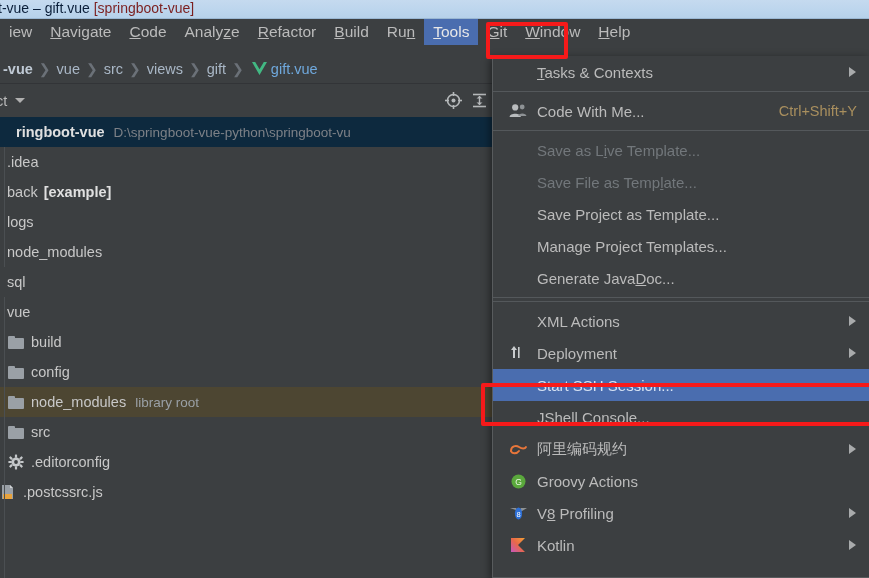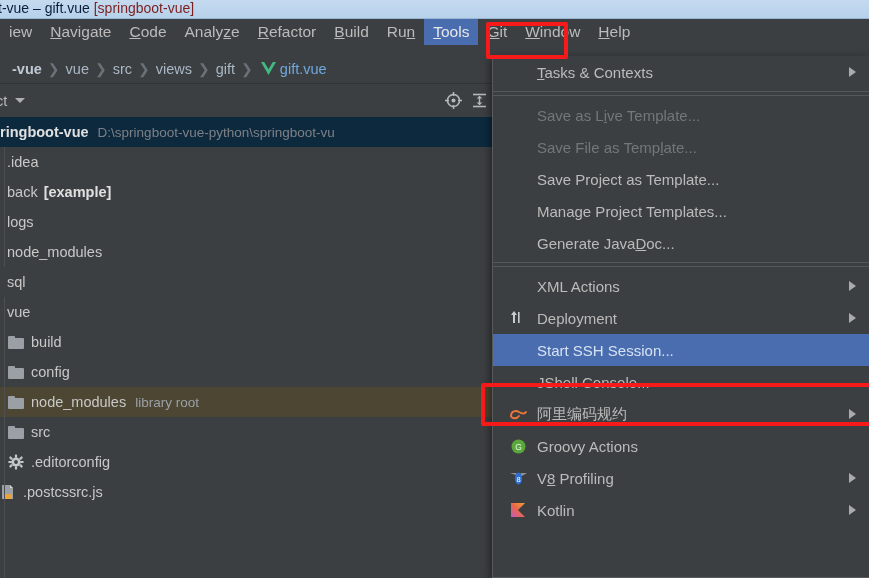--- a/index.html
+++ b/index.html
@@ -41,21 +41,21 @@
   }
   .menu-item .u { text-decoration: underline; }
   .menu-item.active {
     background:#4a6daf; color:#e8e8e8;
   }
 
   
   .breadcrumb {
     position:absolute; left:0; top:54px; width:869px; height:30px;
     background:#3c3f41; display:flex; align-items:center;
-    padding-left:12px; border-bottom:1px solid #323437;
+    padding-left:3px; border-bottom:1px solid #323437;
   }
   .crumb { font-size:14.5px; color:#a9b7c6; white-space:nowrap; }
   .crumb.bold { font-weight:bold; color:#bfc9d4; }
   .crumb.file { color:#6fa8dc; }
   .sep { color:#6b7178; font-size:14px; padding:0 6px; font-weight:300;}
   .vue-glyph {
     display:inline-block; width:14px; height:13px; margin:0 5px 0 2px;
     position:relative; vertical-align:-1px;
   }
   .vue-glyph svg { display:block; }
@@ -202,21 +202,21 @@
         <polygon points="5.5,6.5 11.5,6.5 8.5,4" fill="#b5b8ba"></polygon>
         <polygon points="5.5,10.5 11.5,10.5 8.5,13" fill="#b5b8ba"></polygon>
       </svg>
     </span>
   </div>
 
   <div class="tree">
     <div class="guide" style="left:4px; top:30px; height:120px;"></div>
     <div class="guide" style="left:4px; top:180px; height:400px;"></div>
 
-    <div class="trow sel-root" style="padding-left:0px;">
+    <div class="trow sel-root" style="padding-left:16px;">
       <span class="nm b">ringboot-vue</span>
       <span class="path">D:\springboot-vue-python\springboot-vu</span>
     </div>
 
     <div class="trow" style="padding-left:7px;">
       <span class="nm">.idea</span>
     </div>
 
     <div class="trow" style="padding-left:7px;">
       <span class="nm">back</span>
@@ -297,20 +297,33 @@
   <div class="popup">
 
     <div class="mrow">
       <span class="mico empty"></span>
       <span class="mlabel"><span class="u">T</span>asks &amp; Contexts</span>
       <span class="arrow"></span>
     </div>
 
     <div class="msep"></div>
 
+    <div class="mrow">
+      <span class="mico">
+        <svg width="19" height="16" viewBox="0 0 19 16">
+          <circle cx="6.2" cy="4.4" r="3.1" fill="#b9bcbe"></circle>
+          <path d="M0.6 14 C0.6 9.8 11.8 9.8 11.8 14 Z" fill="#b9bcbe"></path>
+          <circle cx="13.2" cy="4" r="2.4" fill="#8e9295"></circle>
+          <path d="M9.2 13 C9.2 9.5 17.4 9.5 17.4 13 Z" fill="#8e9295"></path>
+        </svg>
+      </span>
+      <span class="mlabel">Code With Me...</span>
+      <span class="mspacer"></span>
+      <span class="shortcut">Ctrl+Shift+Y</span>
+    </div>
 
     <div class="msep"></div>
 
     <div class="mrow disabled">
       <span class="mico empty"></span>
       <span class="mlabel">Save as L<span class="u">i</span>ve Template...</span>
     </div>
 
     <div class="mrow disabled">
       <span class="mico empty"></span>

